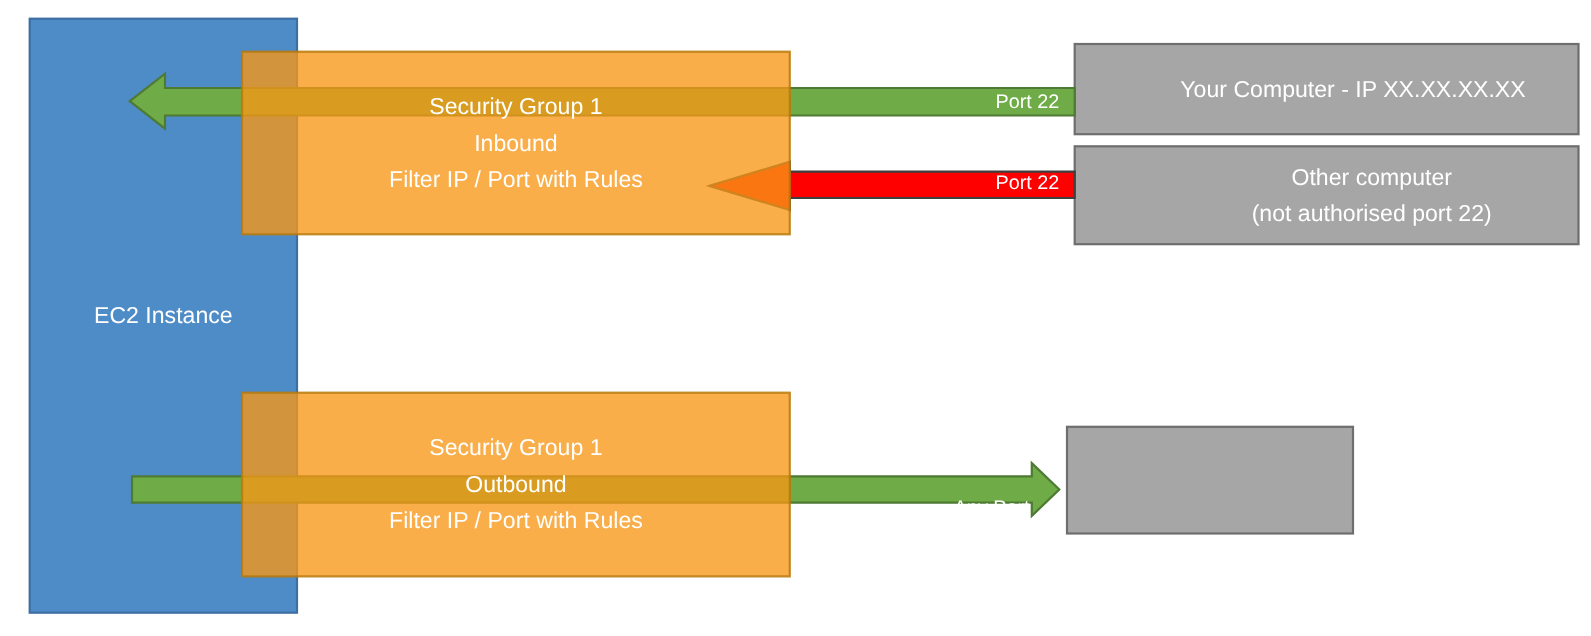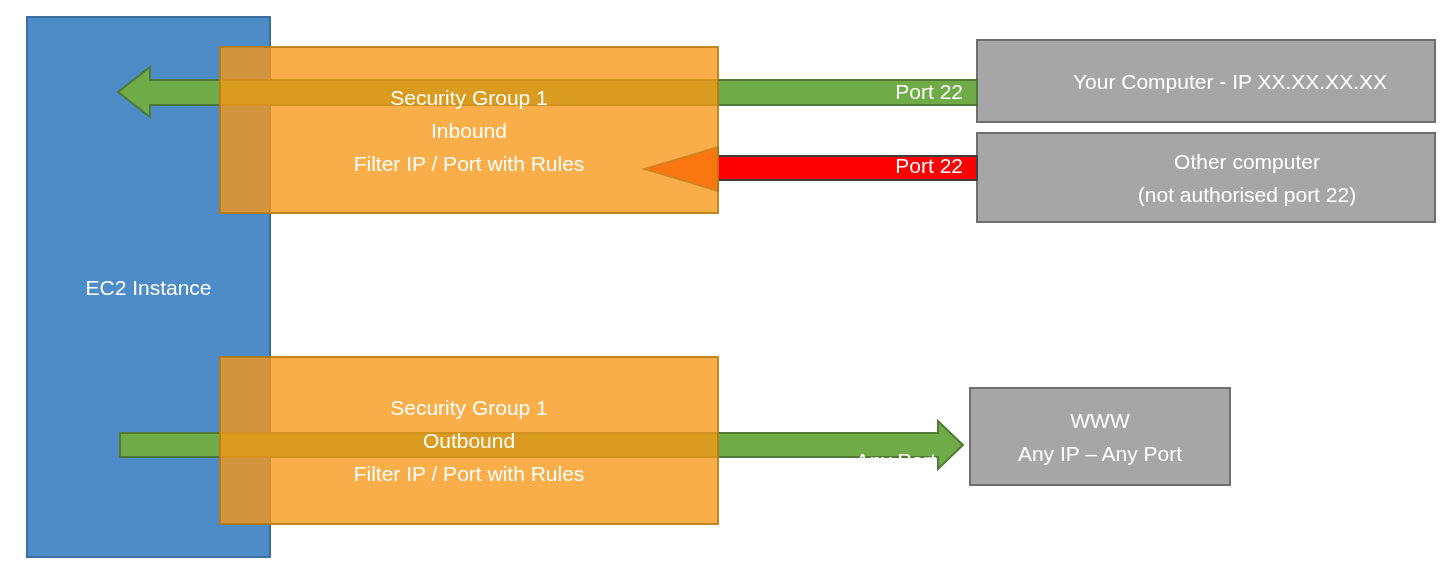--- a/index.html
+++ b/index.html
@@ -17,21 +17,21 @@
     align-items:center;justify-content:center;
     color:#ffffff;
     font-size:21px;line-height:33px;
     text-align:center;
     white-space:nowrap;
     pointer-events:none;
   }
   .flow-label{
     position:absolute;
     color:#ffffff;
-    font-size:21px;line-height:26px;
+    font-size:18px;line-height:26px;
     text-align:right;
     white-space:nowrap;
     pointer-events:none;
   }
 </style>
 </head>
 <body>
 
 <div class="canvas">
 
@@ -71,22 +71,18 @@
 
   <div class="label" style="left:977px;top:40px;width:458px;height:82px;margin-left:24px;">
     <div>Your Computer - IP XX.XX.XX.XX</div>
   </div>
 
   <div class="label" style="left:977px;top:133px;width:540px;height:89px;border-radius:12px;">
     <div>Other computer</div>
     <div>(not authorised port 22)</div>
   </div>
 
-  <div class="label" style="left:970px;top:388px;width:260px;height:97px;">
-    <div>WWW</div>
-    <div>Any IP – Any Port</div>
-  </div>
 
   <div class="flow-label" style="left:713px;top:79px;width:250px;">Port 22</div>
   <div class="flow-label" style="left:713px;top:153px;width:250px;">Port 22</div>
   <div class="flow-label" style="left:688px;top:448px;width:248px;">Any Port</div>
 
 </div>
 
 </body></html>

